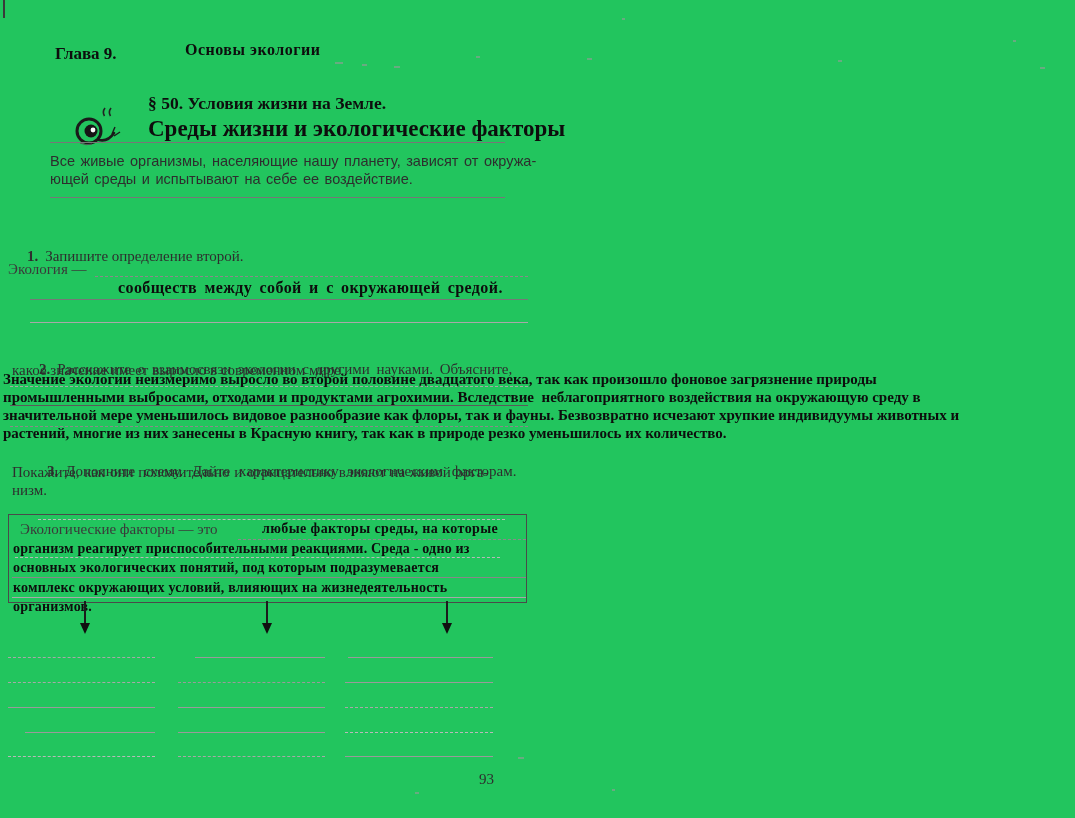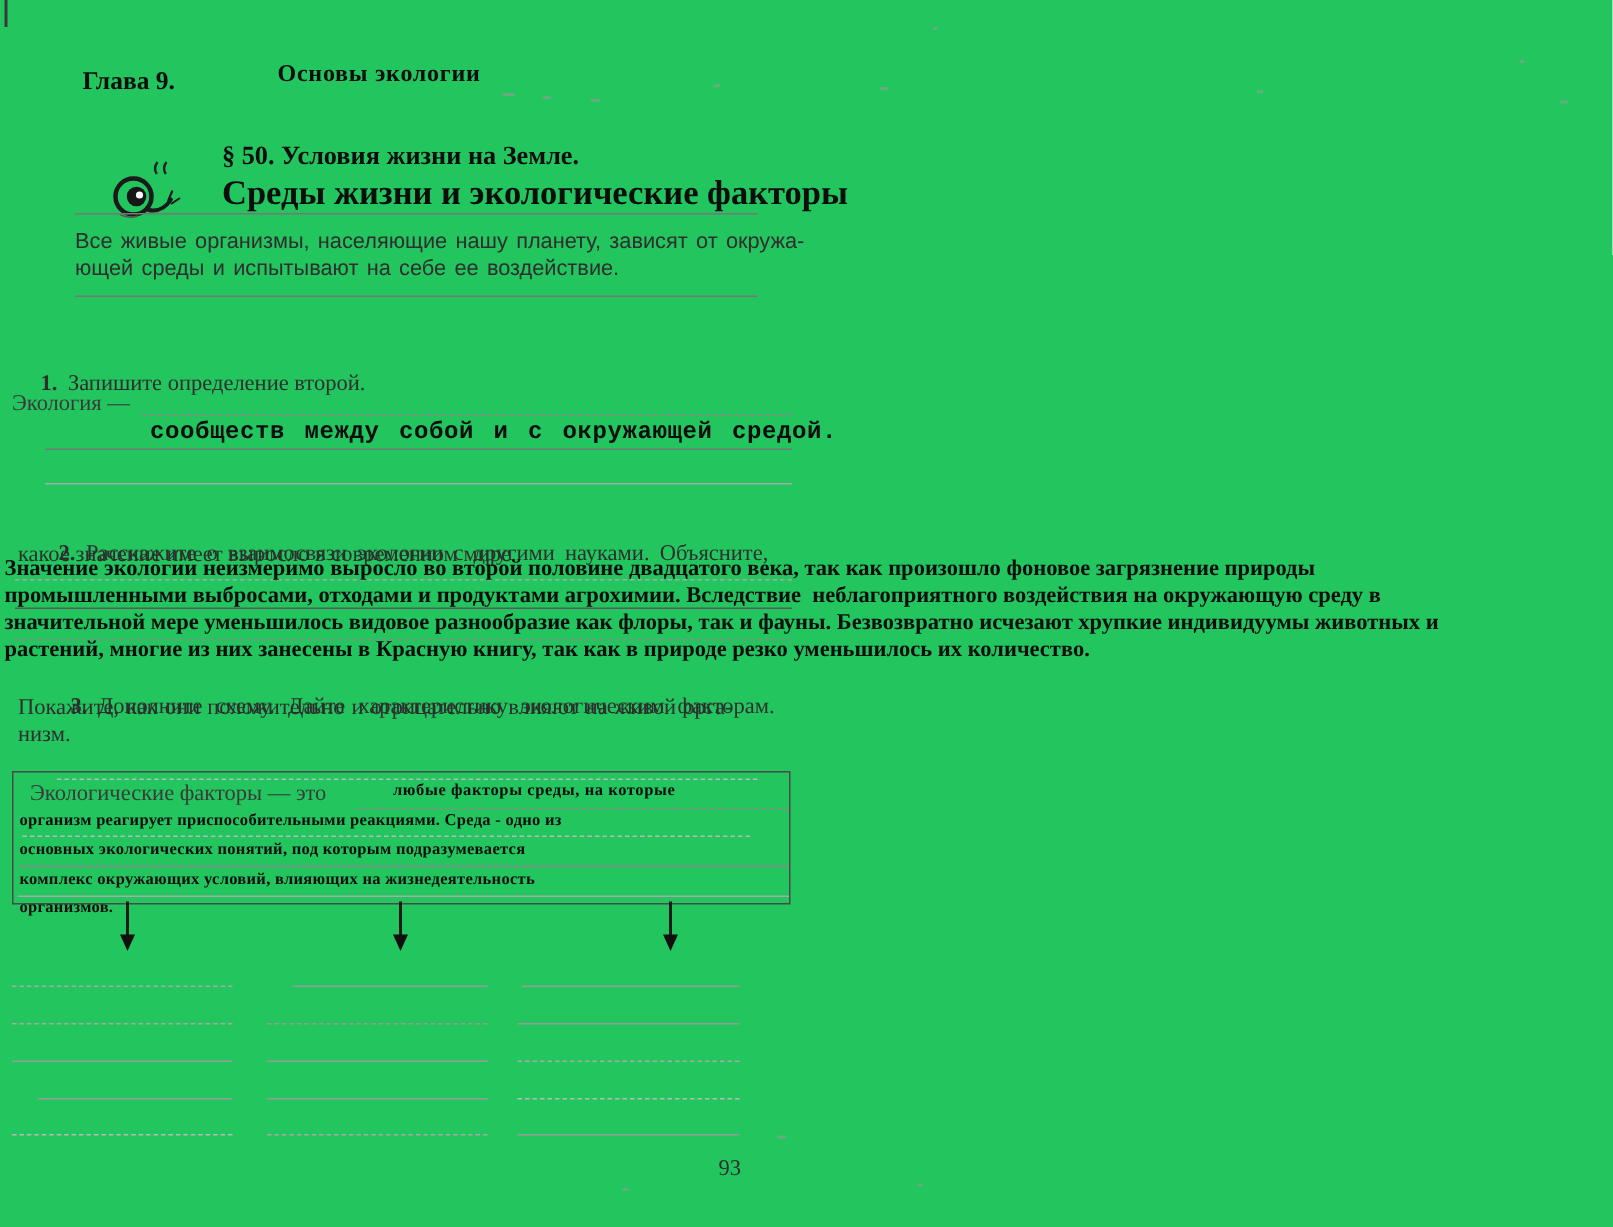--- a/index.html
+++ b/index.html
@@ -19,21 +19,21 @@
   .speck{position:absolute;background:#9a9a9a;height:2px;opacity:.6;}
   #scheme-box{position:absolute;left:8px;top:514px;width:517px;height:87px;
               border:1.6px solid #4a4a4a;background:transparent;}
   .arrow{position:absolute;width:12px;height:34px;}
   .arrow .shaft{position:absolute;left:5px;top:0;width:1.6px;height:23px;background:#1c1c1c;}
   .arrow .head{position:absolute;left:0.5px;top:22px;width:0;height:0;
                border-left:5.5px solid transparent;border-right:5.5px solid transparent;
                border-top:11px solid #101010;}
   .ans16{font-size:16px;letter-spacing:.4px;word-spacing:3px;}
   .ans15{font-size:15px;letter-spacing:0;}
-  .boxans{font-size:11px;letter-spacing:.2px;}
+  .boxans{font-size:14px;letter-spacing:.2px;}
   .prompt{font-size:15px;}
 </style>
 </head>
 <body>
 
 <div id="page">
 
   <div class="abs" style="left:3px;top:0;width:2px;height:18px;background:#3a3a3a;"></div>
   <div class="speck" style="left:335px;top:62px;width:8px;"></div>
   <div class="speck" style="left:362px;top:64px;width:5px;"></div>
@@ -73,21 +73,21 @@
 
   <div class="rule" style="left:50px;top:197px;width:455px;"></div>
 
   <div class="abs prompt print" style="left:12px;top:231px;">
     <span class="num">1.</span><span>Запишите определение второй.</span>
   </div>
 
   <div class="abs prompt print" style="left:8px;top:261px;color:#3a3a3a;">Экология —</div>
 
   <div class="rule dashed" style="left:95px;top:276px;width:433px;border-top-color:#8a8a8a;"></div>
-  <div class="abs bold ink ans16" style="left:100px;top:279px;font-family:Liberation Mono, monospace;">сообществ между собой и с окружающей средой.</div>
+  <div class="abs bold ink ans16" style="left:118px;top:279px;">сообществ между собой и с окружающей средой.</div>
   <div class="rule" style="left:30px;top:299px;width:498px;"></div>
   <div class="rule light" style="left:30px;top:322px;width:498px;"></div>
 
   <div class="abs prompt print" style="left:12px;top:344px;word-spacing:3px;">
     <span class="num">2.</span><span>Расскажите о взаимосвязи экологии с другими науками. Объясните,</span>
   </div>
   <div class="abs prompt print" style="left:12px;top:362px;">какое значение имеет выросло в современном мире.</div>
 
   <div class="rule dashed light" style="left:10px;top:386px;width:518px;"></div>
   <div class="rule dark" style="left:10px;top:405px;width:518px;"></div>

